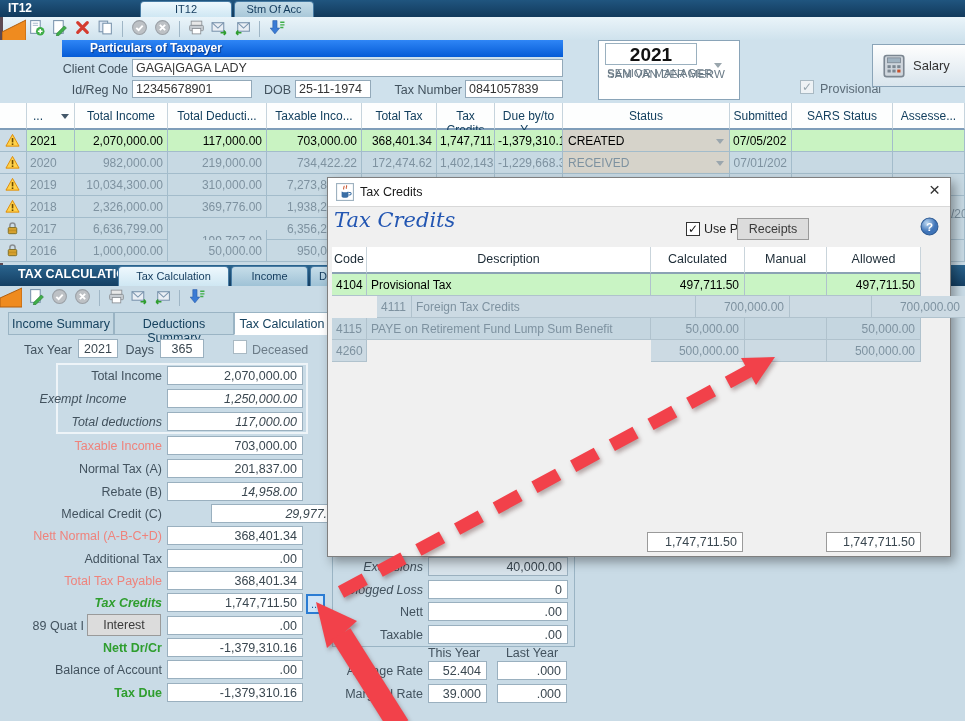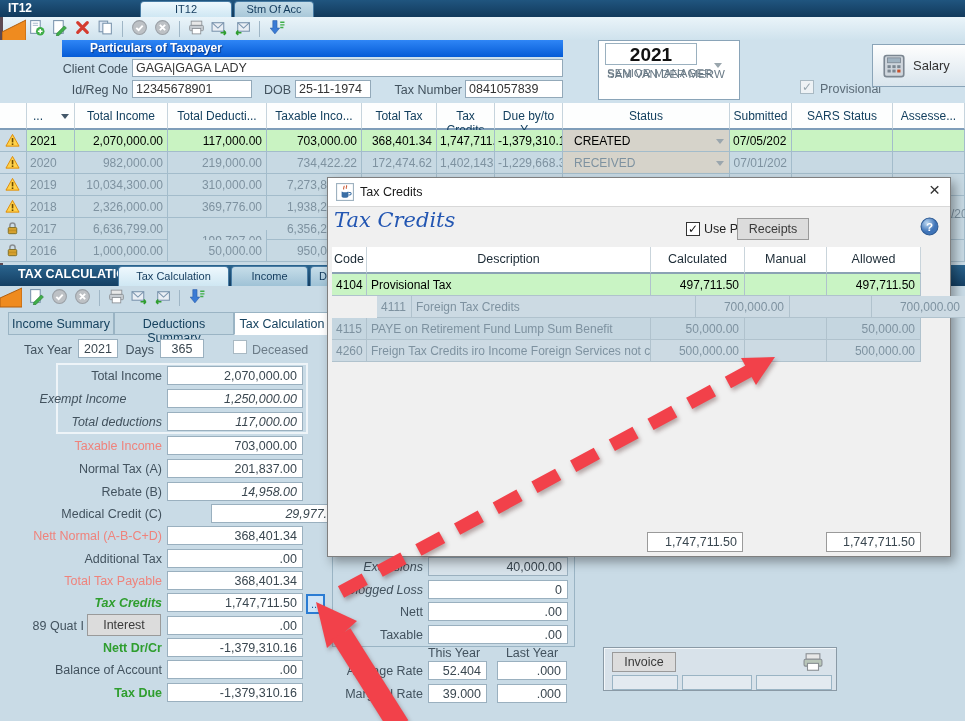--- a/index.html
+++ b/index.html
@@ -53,21 +53,21 @@
   .grid { position:absolute; left:0; top:103px; width:965px; height:160px; background:#c7d9e3; z-index:1; }
   .gh { position:absolute; top:0; height:27px; background:#fdfefe; border-right:1px solid #c6d4dd;
         border-bottom:2px solid #7f9db9; color:#14405f; font-size:12px; text-align:center; padding-top:6px; }
   .grow { position:absolute; left:0; width:965px; height:22px; }
   .gc { position:absolute; top:0; height:22px; border-right:1px solid #a3bccb; border-bottom:1px solid #a3bccb;
         font-size:12px; color:#7e92a0; padding:4px 4px 0 3px; text-align:right; white-space:nowrap; overflow:hidden;
         background:#c7d9e3; }
   .gc.left { text-align:left; }
   .gc.iconcol { background:#ccdce6; text-align:center; padding-top:3px; }
   .gc.sel { background:#c9f3c2; color:#000; }
-  .gc.statuscell { background:#d6d3ca; text-align:left; padding-left:11px; }
+  .gc.statuscell { background:#d6d3ca; text-align:left; padding-left:5px; }
   .gc.statuscell.dark { color:#000; }
   .tri-down { display:inline-block; width:0; height:0; border-left:4px solid transparent;
               border-right:4px solid transparent; border-top:5px solid #9aa6ad; }
   .gh .tri-dark { position:absolute; right:5px; top:11px; border-top-color:#44586a; }
   .statuscell .tri-down { position:absolute; right:5px; top:9px; }
   .fragment { position:absolute; z-index:20; font-size:12px; color:#7e92a0; }
 
   
   .calcbar { position:absolute; left:0; top:265px; width:965px; height:21px;
              background:linear-gradient(#2a648e,#143f63); z-index:5; }
@@ -470,33 +470,20 @@
     <div class="clabel" style="left:497px;top:357px;width:70px;text-align:center;">Last Year</div>
     <div id="rate-rows">
         <div class="clabel" style="left: 335px; top: 375px; width: 88px;">Average Rate</div>
         <div class="cfield" style="left: 428px; top: 375px; width: 59px;">52.404</div>
         <div class="cfield" style="left: 497px; top: 375px; width: 70px;">.000</div>
         <div class="clabel" style="left: 335px; top: 398px; width: 88px;">Marginal Rate</div>
         <div class="cfield" style="left: 428px; top: 398px; width: 59px;">39.000</div>
         <div class="cfield" style="left: 497px; top: 398px; width: 70px;">.000</div>
       </div>
 
-    <div class="invoicebox">
-      <button class="graybtn" style="position:absolute;left:8px;top:4px;width:64px;height:20px;">Invoice</button>
-      <span class="svgi" style="position:absolute;left:198px;top:3px;"><svg width="22" height="22" viewBox="0 0 16 16">
-            <rect x="3" y="2" width="10" height="4" fill="#e8e8e8" stroke="#8a8f94" stroke-width="0.8"></rect>
-            <rect x="1.5" y="6" width="13" height="5" rx="1" fill="#b9c6b9" stroke="#8a8f94" stroke-width="0.8"></rect>
-            <rect x="4" y="9" width="8" height="5" fill="#fff" stroke="#8a8f94" stroke-width="0.8"></rect>
-          </svg></span>
-      <div id="invoice-fields">
-          <div class="invfield" style="left: 8px; width: 66px;"></div>
-          <div class="invfield" style="left: 78px; width: 70px;"></div>
-          <div class="invfield" style="left: 152px; width: 76px;"></div>
-        </div>
-    </div>
   </div>
 
   <div class="dialog">
     <div class="dlg-title">
       <span class="svgi" style="position:absolute;left:8px;top:5px;"><svg width="18" height="18" viewBox="0 0 16 16">
             <rect x="0.5" y="0.5" width="15" height="15" fill="#fff" stroke="#9fb2c0"></rect>
             <path d="M5 7.5c2.5 1 3.5 1 6 0v4.5c0 1.6-6 1.6-6 0z" fill="#3a6ea5"></path>
             <path d="M11 8.5h1.6c1.2 0 1.2 2.2-.3 2.2H11" fill="none" stroke="#3a6ea5" stroke-width="0.9"></path>
             <path d="M7 2.5c1 1-1 1.6 0 3.2M9.3 2c1 1-1 1.6 0 3.2" stroke="#c8502a" stroke-width="0.9" fill="none"></path>
           </svg></span>
@@ -539,21 +526,20 @@
         </div>
         <div class="drow" style="top: 71px;">
           <div class="dc left" style="left: 0px; width: 35px;">4115</div>
           <div class="dc left" style="left: 35px; width: 284px;">PAYE on Retirement Fund Lump Sum Benefit</div>
           <div class="dc" style="left: 319px; width: 94px;">50,000.00</div>
           <div class="dc" style="left: 413px; width: 82px;"></div>
           <div class="dc" style="left: 495px; width: 94px;">50,000.00</div>
         </div>
         <div class="drow" style="top: 93px;">
           <div class="dc left alt" style="left: 0px; width: 35px;">4260</div>
-          <div class="dc left alt" style="left: 35px; width: 284px;">Freign Tax Credits iro Income Foreign Services not c</div>
           <div class="dc alt" style="left: 319px; width: 94px;">500,000.00</div>
           <div class="dc alt" style="left: 413px; width: 82px;"></div>
           <div class="dc alt" style="left: 495px; width: 94px;">500,000.00</div>
         </div>
       </div>
     <div class="totalbox" style="left:319px;width:96px;">1,747,711.50</div>
     <div class="totalbox" style="left:498px;width:95px;">1,747,711.50</div>
   </div>
 
   <svg class="arrows" width="965" height="721" viewBox="0 0 965 721">

